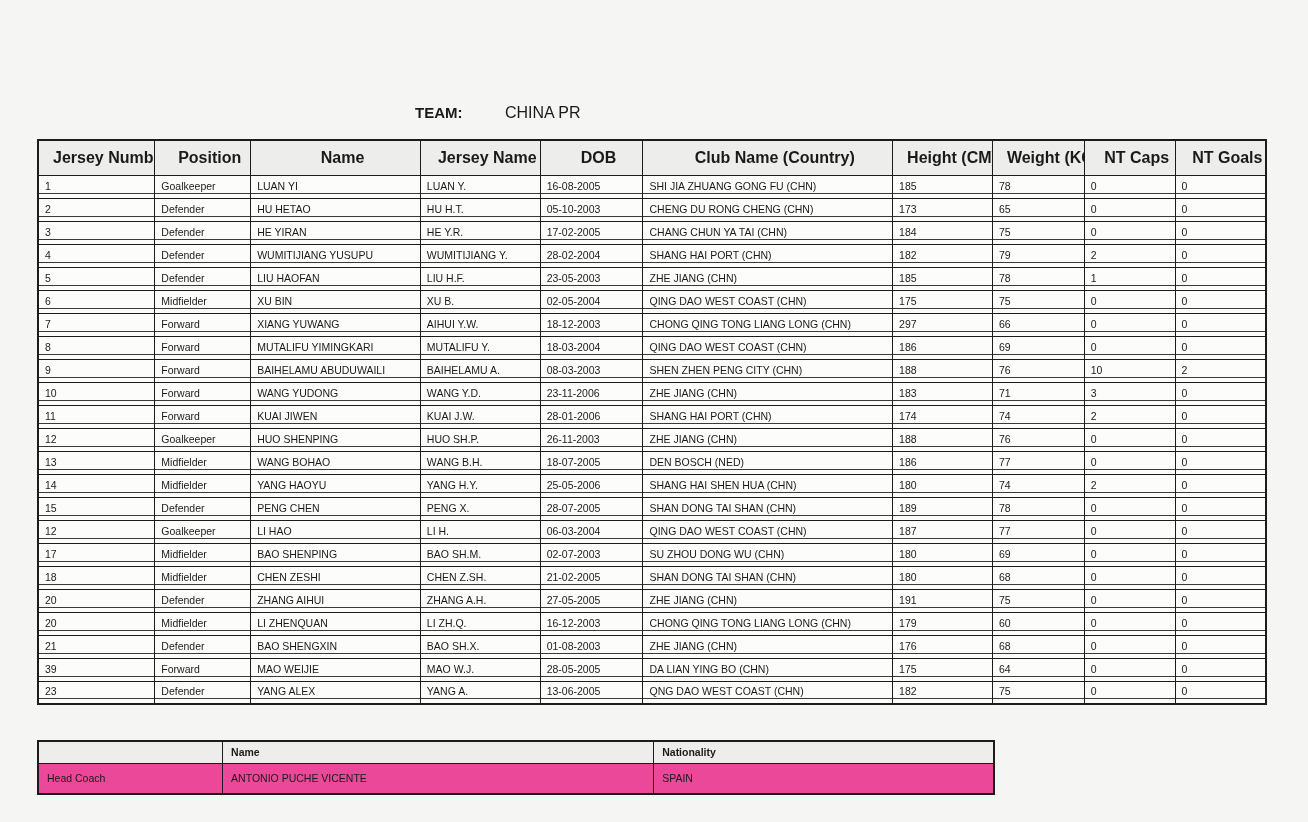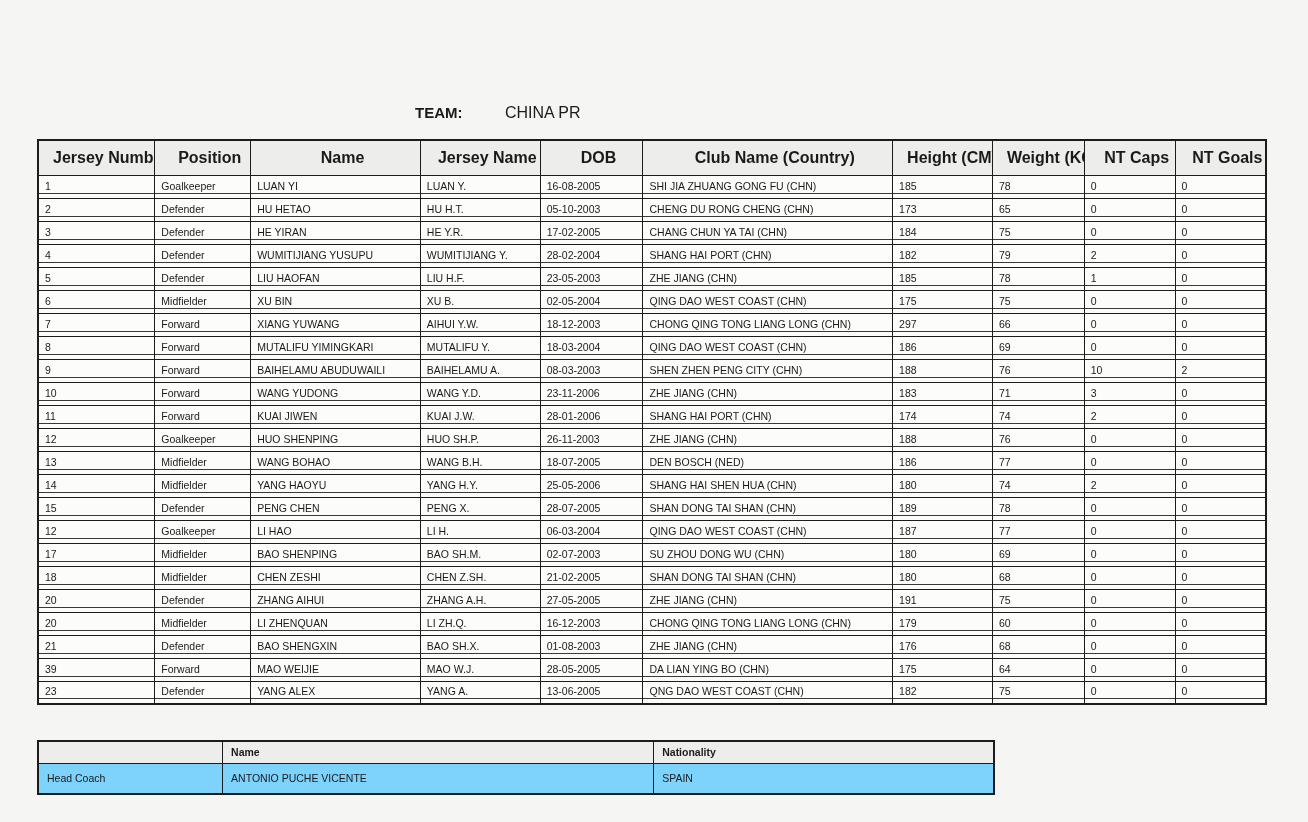--- a/index.html
+++ b/index.html
@@ -78,21 +78,21 @@
     background: #ededeb;
     border: 1px solid #1c1c1c;
     font-size: 10.5px; font-weight: bold;
     text-align: left; vertical-align: middle;
     padding-left: 8px;
     white-space: nowrap;
   }
   .officials-table td {
     height: 31px;
     border: 1px solid #1c1c1c;
-    background: #7dd3fc;
+    background: #ec4899;
     font-size: 10.5px;
     vertical-align: middle;
     padding-left: 8px;
     white-space: nowrap; overflow: hidden;
   }
 </style>
 </head>
 <body>
 
 <div class="page">

